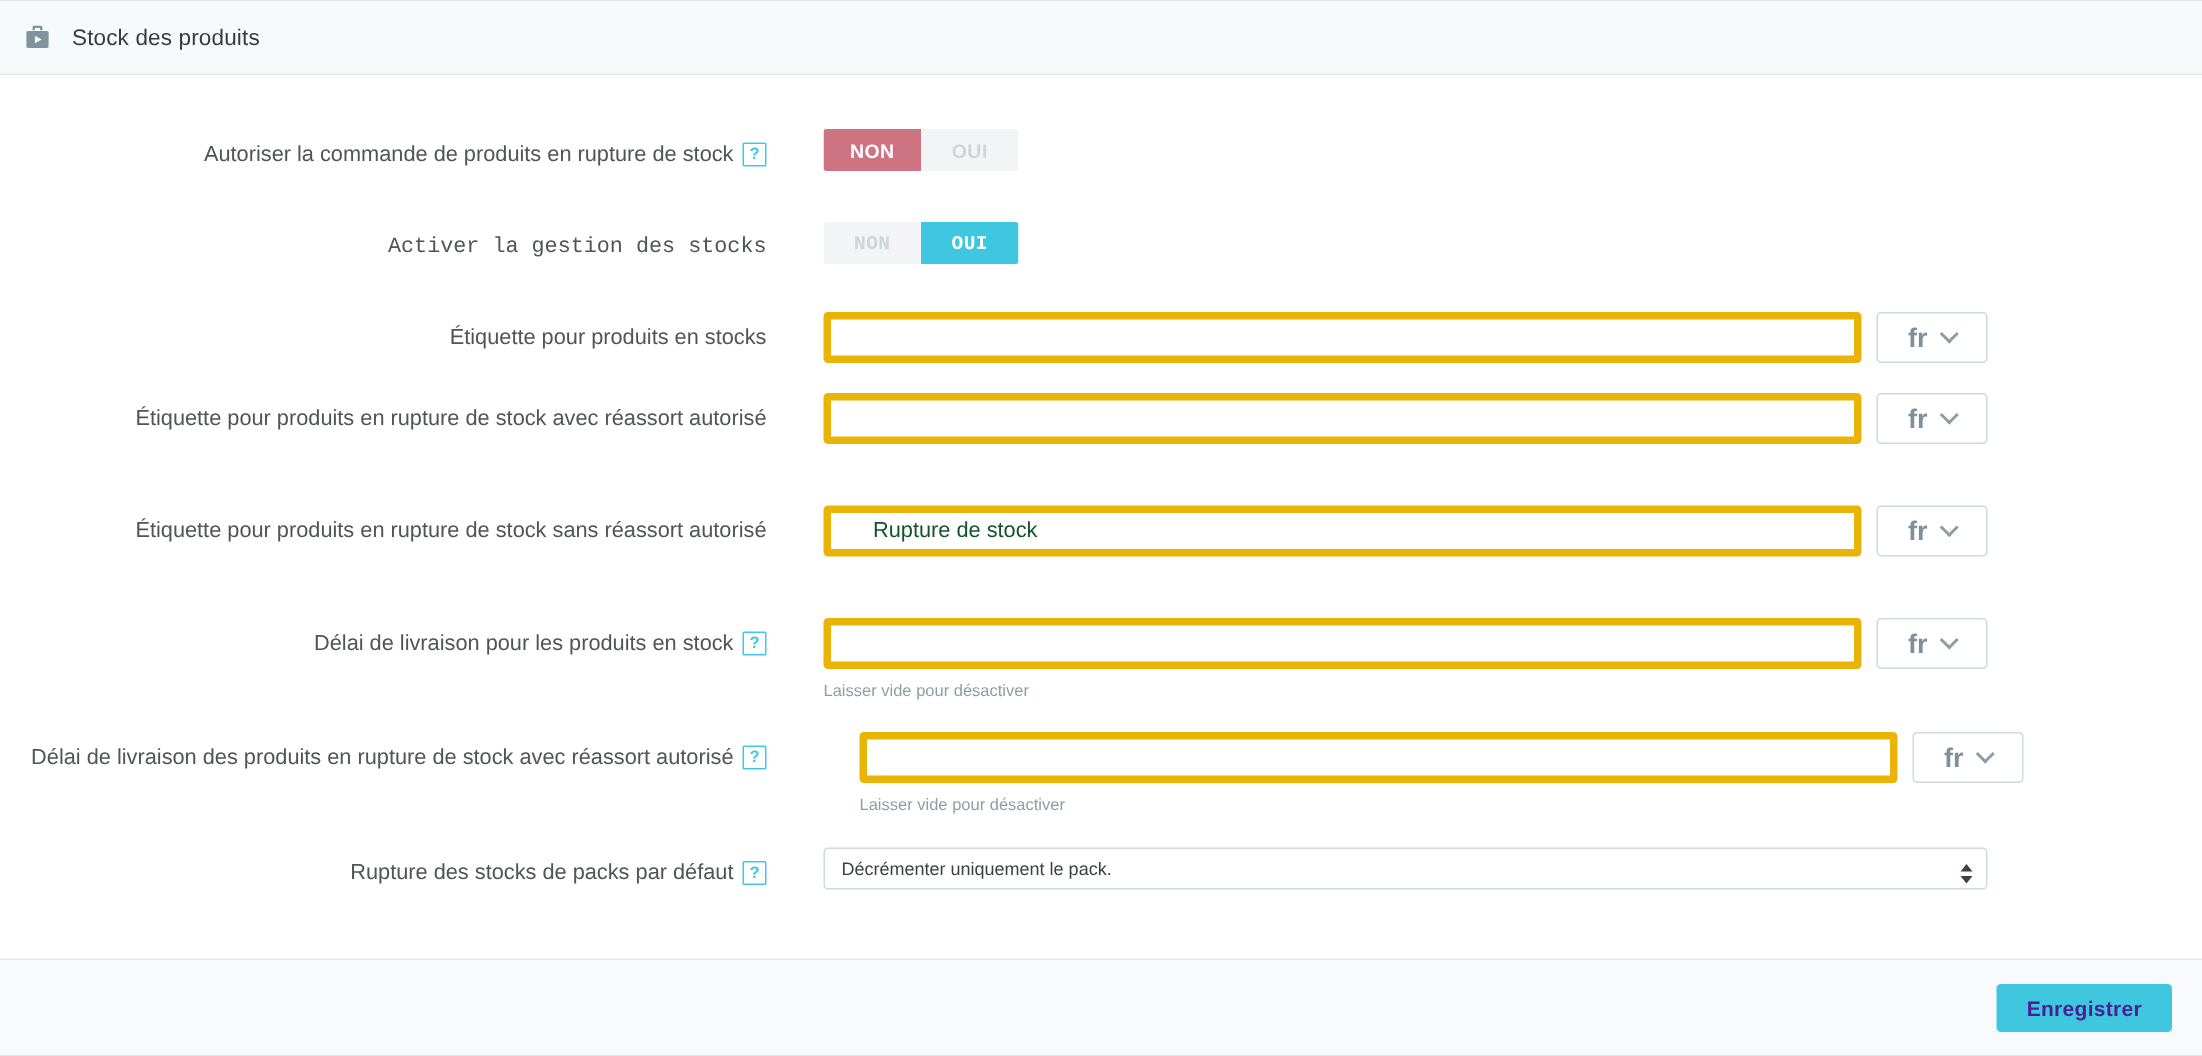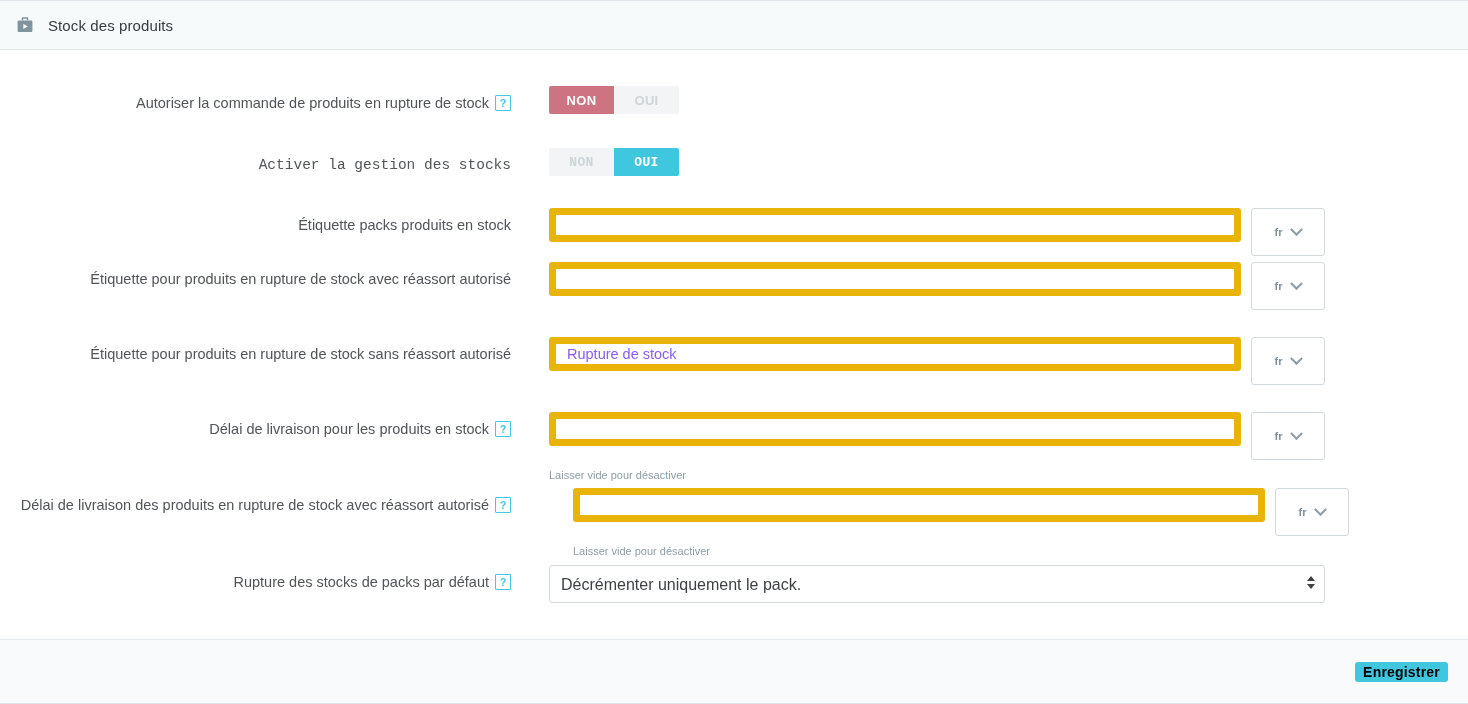--- a/index.html
+++ b/index.html
@@ -132,45 +132,45 @@
   .sw.on-active {
     background: #3fc7e0;
     color: #ffffff;
   }
 
   
   .input-line { display: flex; align-items: stretch; }
   .txt {
     width: 692px;
     height: 34px;
-    border: 7px solid #eab308;
+    border: 5px solid #eab308;
     border-radius: 3px;
     background: #ffffff;
     font-family: "Liberation Sans", sans-serif;
     font-size: 14.5px;
-    color: #8b5cf6;
-    padding: 0 11px;
+    color: #14532d;
+    padding: 0 28px;
     outline: none;
   }
   .txt::placeholder { color: #b9c3c9; }
 
   .lang-btn {
     margin-left: 10px;
     width: 74px;
-    height: 48px;
+    height: 34px;
     border: 1px solid #cfd9df;
     border-radius: 3px;
     background: #ffffff;
     display: inline-flex;
     align-items: center;
     justify-content: center;
     gap: 10px;
     cursor: pointer;
     color: #7f909b;
-    font-size: 11px;
+    font-size: 18px;
     font-weight: bold;
   }
   .lang-btn .chev {
     display: inline-block;
     width: 9px; height: 9px;
     border-right: 2px solid #8d9da7;
     border-bottom: 2px solid #8d9da7;
     transform: rotate(45deg) translate(-2px,-2px);
   }
 
@@ -182,26 +182,26 @@
   }
 
   
   .sel-wrap {
     position: relative;
     width: 776px;
     height: 34px;
   }
   .sel {
     width: 776px;
-    height: 38px;
+    height: 28px;
     border: 1px solid #cfd9df;
     border-radius: 3px;
     background: #ffffff;
     font-family: "Liberation Sans", sans-serif;
-    font-size: 16px;
+    font-size: 12px;
     color: #3d4146;
     padding: 0 11px;
     -webkit-appearance: none;
     appearance: none;
     outline: none;
     cursor: pointer;
   }
   .sel-arrows {
     position: absolute;
     right: 10px; top: 0; bottom: 0;
@@ -225,25 +225,25 @@
     height: 64px;
     background: #f8fafb;
     border-top: 1px solid #e3e8ea;
     display: flex;
     align-items: center;
     justify-content: flex-end;
     padding-right: 20px;
   }
   .btn-save {
     background: #3fc7e0;
-    color: #000000;
+    color: #4c1d95;
     border: none;
     border-radius: 3px;
-    height: 20px;
-    padding: 0 8px;
+    height: 32px;
+    padding: 0 20px;
     font-family: "Liberation Sans", sans-serif;
     font-size: 14px;
     font-weight: bold;
     cursor: pointer;
     letter-spacing: .2px;
   }
 </style>
 </head>
 <body>
 
@@ -282,21 +282,21 @@
         <div class="ctl-col">
           <div class="switch">
             <span class="sw off-inactive">NON</span>
             <span class="sw on-active">OUI</span>
           </div>
         </div>
       </div>
 
       <div class="form-row" style="top:158px;">
         <div class="lbl-col">
-          <span class="lbl-text">Étiquette packs produits en stock</span>
+          <span class="lbl-text">Étiquette pour produits en stocks</span>
         </div>
         <div class="ctl-col">
           <div class="input-line">
             <input class="txt" type="text" value="" style="">
             <span class="lang-btn">
               <span>fr</span>
               <i class="chev"></i>
             </span>
           </div>
         </div>

